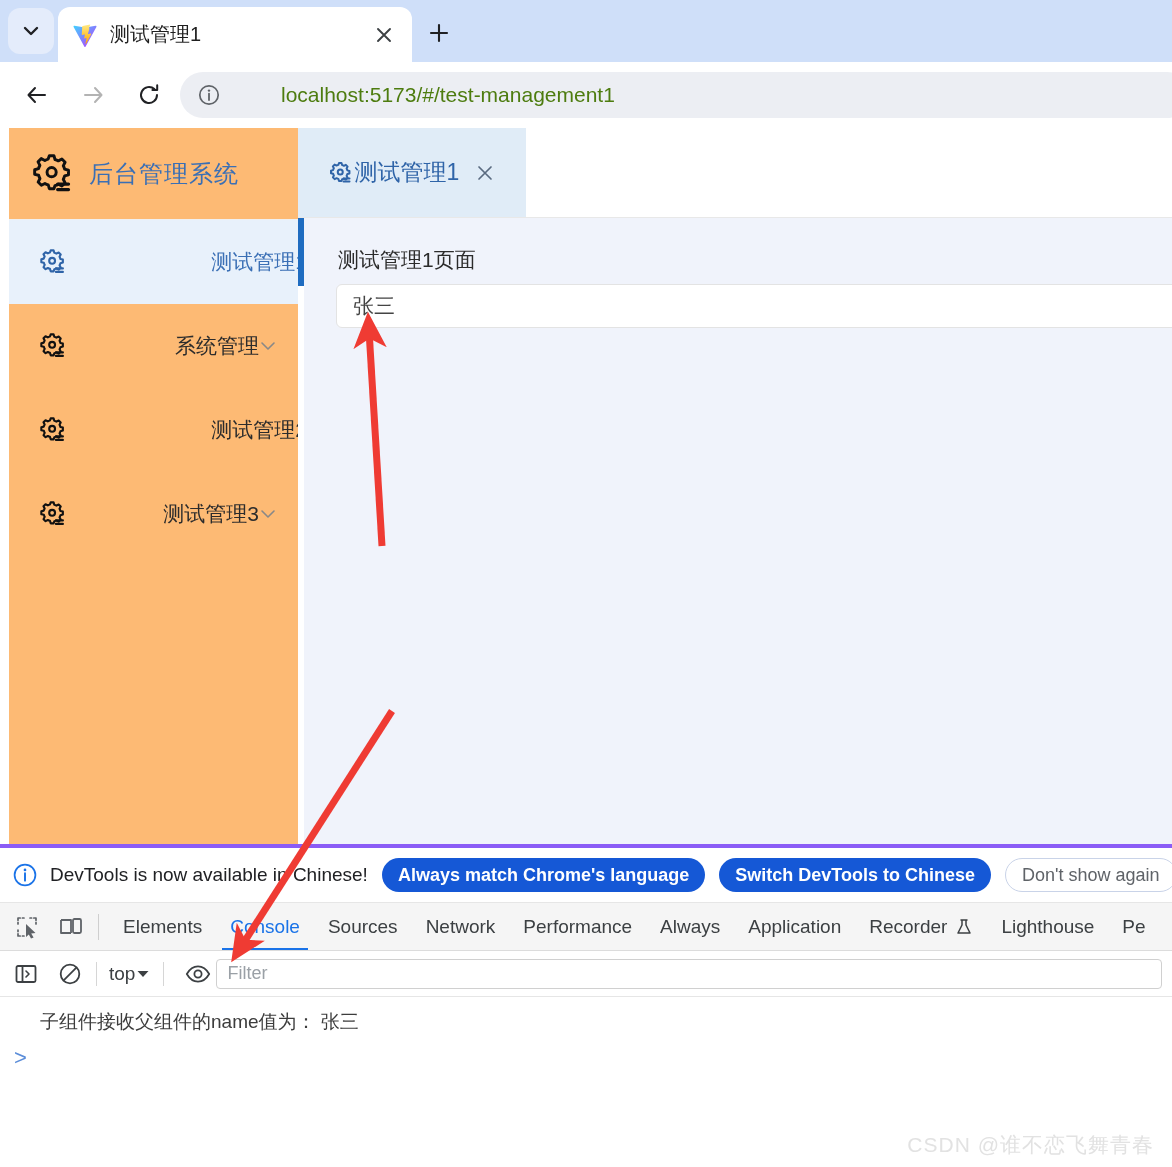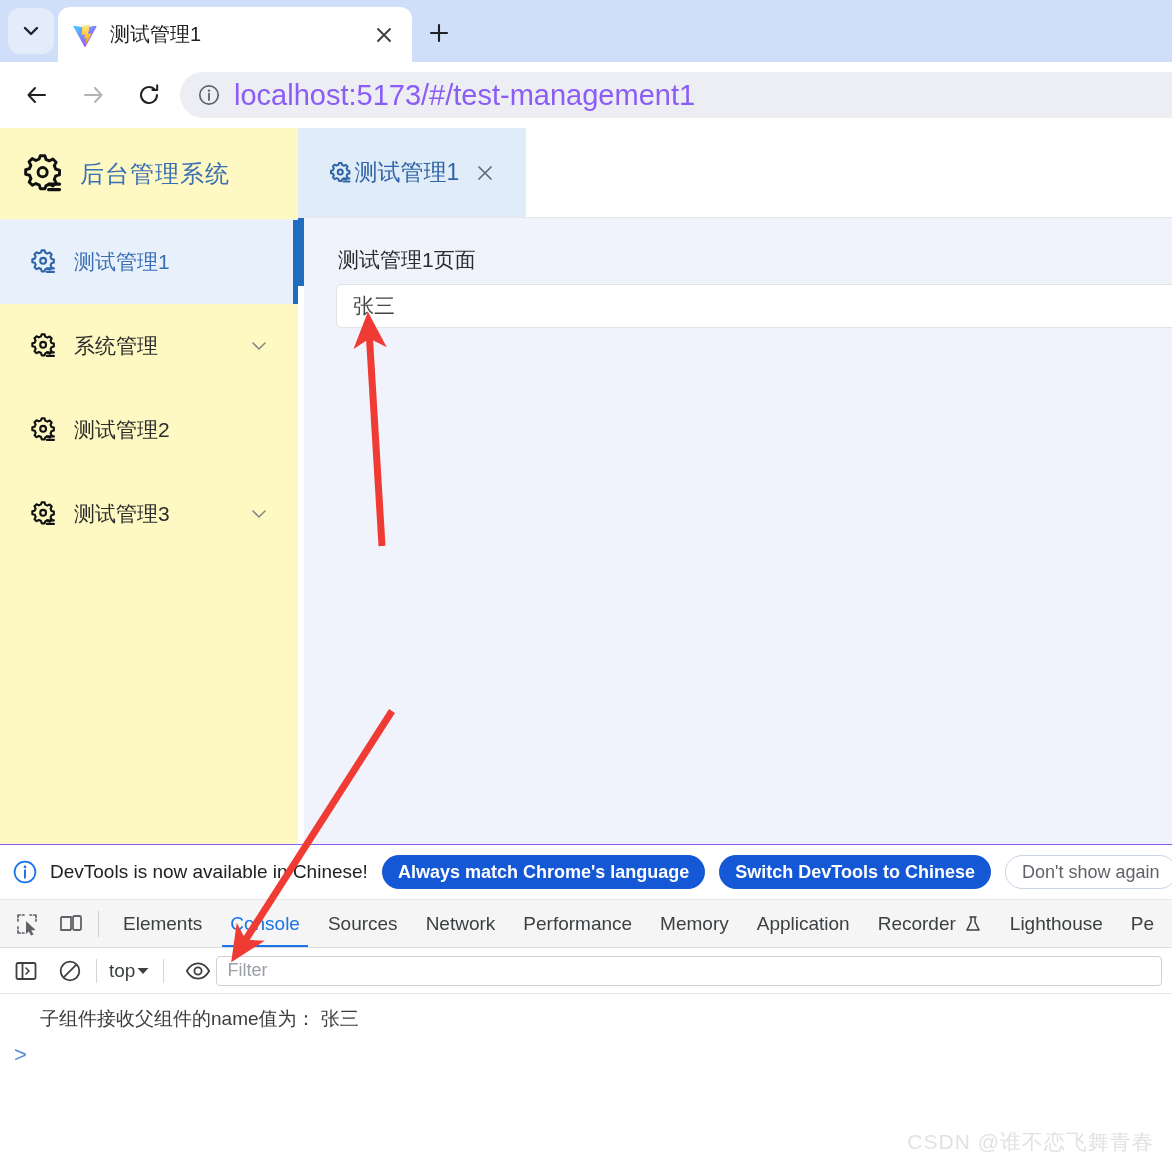--- a/index.html
+++ b/index.html
@@ -53,34 +53,36 @@
   }
   .nav-btn.first { margin-left: 14px; }
   .omnibox {
     position: absolute; left: 180px; top: 10px; width: 1010px; height: 46px;
     background: #eceef3; border-radius: 24px;
     display: flex; align-items: center; padding: 0 14px;
     cursor: text;
   }
   .omnibox .site-info { width: 30px; height: 30px; display:flex; align-items:center; justify-content:center; margin-right: 10px; cursor: pointer;}
   .omnibox .url-text {
-    font-size: 29px; color: #8b5cf6; white-space: nowrap;
-    font-family: "Liberation Sans", "DejaVu Sans", sans-serif;
+    font-size: 21px; color: #4d7c0f; white-space: nowrap;
+    font-family: "Liberation Sans", "DejaVu Sans", sans-serif;
+    margin-left: 47px;
   }
 
   
   .viewport {
     position: absolute; left: 0; top: 128px; width: 1172px; height: 716px;
     background: #ffffff; overflow: hidden;
   }
 
   
   .sidebar {
-    position: absolute; left: 0; top: 0; width: 298px; height: 716px;
-    background: #fef9c3;
+    position: absolute; left: 9px; top: 0; width: 298px; height: 716px;
+    background: #fdba74;
+    text-align: right;
   }
   .brand {
     height: 92px; display: flex; align-items: center; padding-left: 22px;
     border-bottom: 1px solid #f0f0f0;
   }
   .brand-icon { width: 44px; height: 44px; flex: 0 0 auto; }
   .brand-title {
     margin-left: 14px; font-size: 24px; color: #3a6fb5; letter-spacing: 1px;
   }
   .menu { padding-top: 0; }
@@ -132,21 +134,21 @@
     width: 1000px; height: 44px; background: #ffffff;
     border: 1px solid #e3e3e3; border-radius: 6px;
     font-size: 21px; color: #444; padding: 0 16px;
     font-family: "Liberation Sans", "DejaVu Sans", sans-serif;
     outline: none;
   }
 
   
   .devtools {
     position: absolute; left: 0; top: 844px; width: 1172px; height: 323px;
-    background: #fde047; border-top: 1px solid #8b5cf6;
+    background: #fde047; border-top: 4px solid #8b5cf6;
   }
   .dt-banner {
     height: 55px; display: flex; align-items: center; padding-left: 12px;
     background: #ffffff; border-bottom: 1px solid #e6e6e6;
   }
   .dt-banner .info-ico { width: 26px; height: 26px; flex: 0 0 auto; }
   .dt-banner .banner-text {
     margin-left: 12px; font-size: 19px; color: #202124; white-space: nowrap;
   }
   .pill {
@@ -401,21 +403,21 @@
           <rect x="14" y="4" width="8" height="14" rx="1.4" fill="none" stroke="#5f6368" stroke-width="1.8"></rect>
         </svg>
       </span>
       <span class="dt-sep"></span>
 
       <span class="dt-tab">Elements</span>
       <span class="dt-tab active">Console</span>
       <span class="dt-tab">Sources</span>
       <span class="dt-tab">Network</span>
       <span class="dt-tab">Performance</span>
-      <span class="dt-tab">Memory</span>
+      <span class="dt-tab">Always</span>
       <span class="dt-tab">Application</span>
       <span class="dt-tab">
         <span>Recorder</span>
         <svg width="18" height="18" viewBox="0 0 18 18" style="margin-left:8px">
           <path d="M7 2 v5 L3 15 h12 L11 7 V2 Z M6 2 h6" fill="none" stroke="#3c4043" stroke-width="1.5" stroke-linejoin="round" stroke-linecap="round"></path>
         </svg>
       </span>
       <span class="dt-tab">Lighthouse</span>
       <span class="dt-tab">Pe</span>
     </div>

